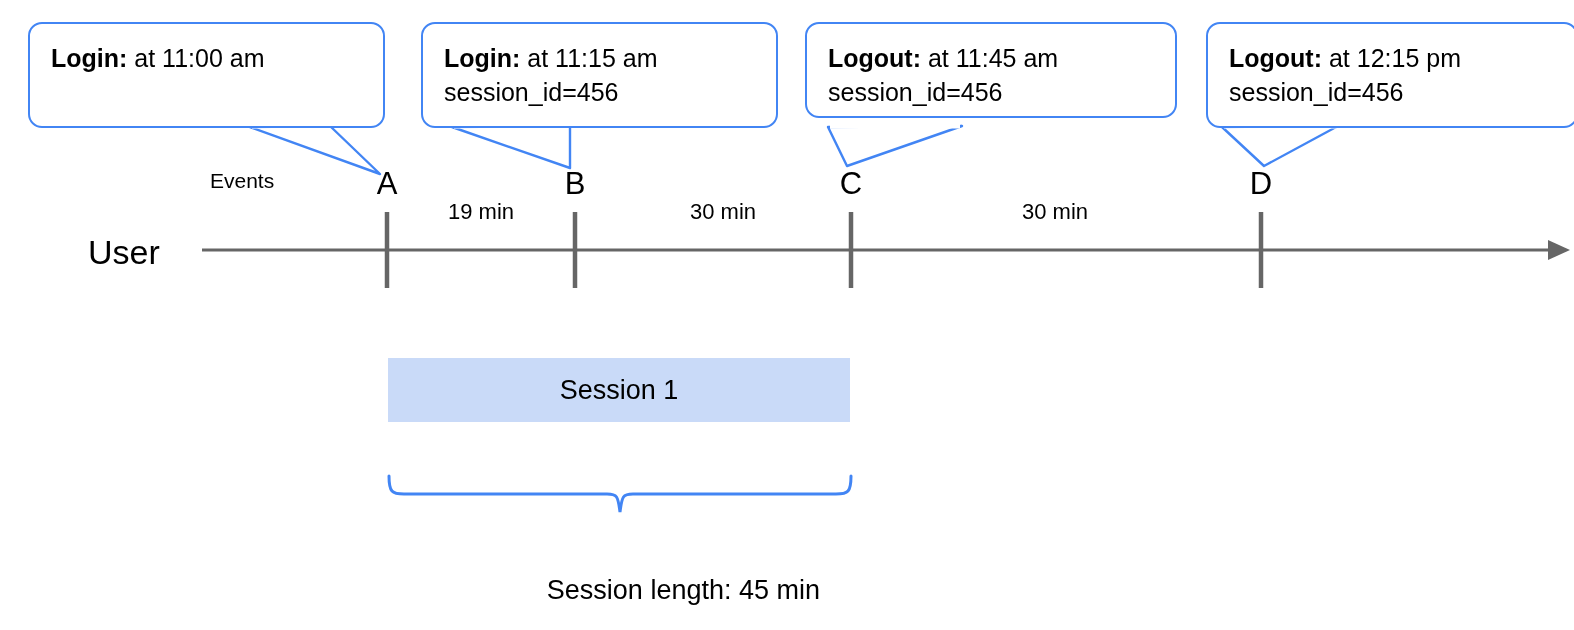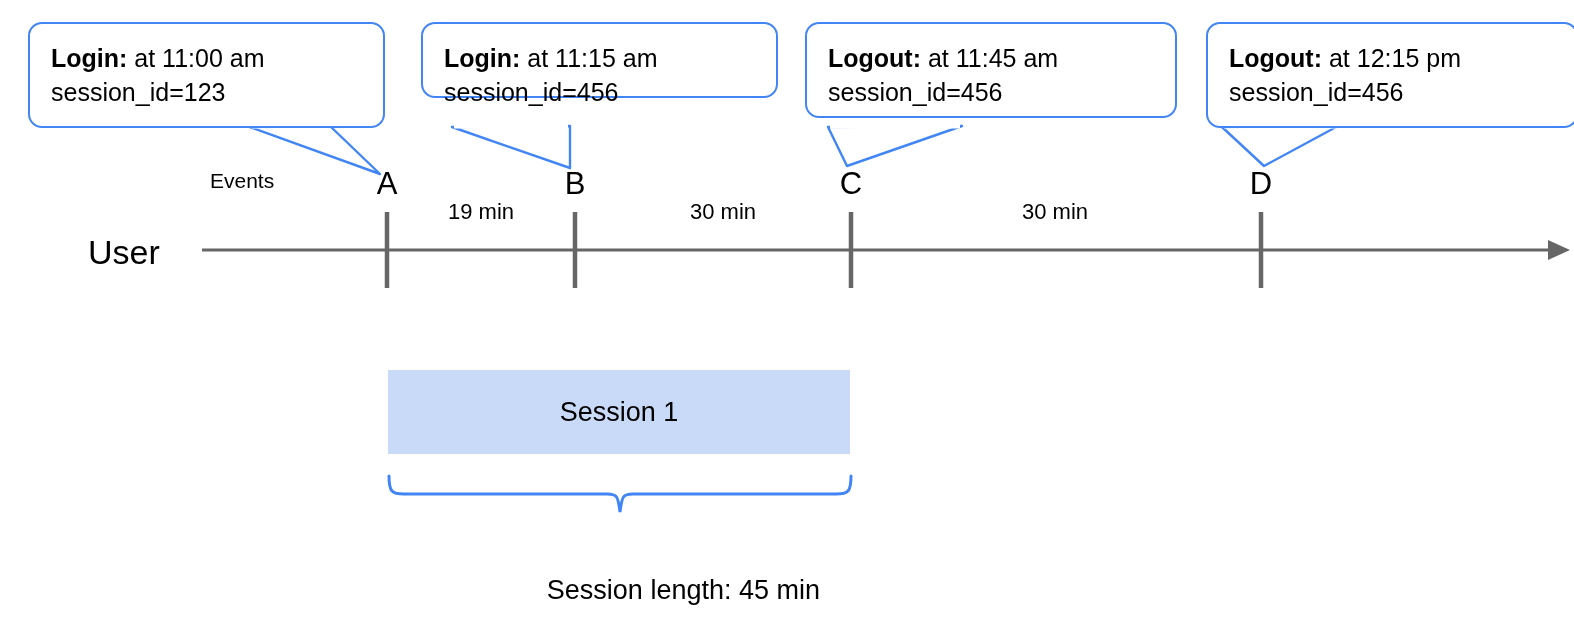--- a/index.html
+++ b/index.html
@@ -86,24 +86,24 @@
     color: #000000;
     text-align: right;
   }
 </style>
 </head>
 <body>
 
 <div id="canvas">
 
   <div class="bubble" style="left:28px; top:22px; width:357px; height:106px;padding-left:33px;">
-    <div class="bubble-text"><span><b>Login:</b><span> at 11:00 am</span></span><br><span>session_id=123</span></div>
+    <div class="bubble-text"><span><b>Login:</b><span> at 11:00 am</span></span><br></div>
   </div>
 
-  <div class="bubble" style="left:421px; top:22px; width:357px; height:76px;">
+  <div class="bubble" style="left:421px; top:22px; width:357px; height:106px;">
     <div class="bubble-text"><span><b>Login:</b><span> at 11:15 am</span></span><br><span>session_id=456</span></div>
   </div>
 
   <div class="bubble" style="left:805px; top:22px; width:372px; height:96px;">
     <div class="bubble-text"><span><b>Logout:</b><span> at 11:45 am</span></span><br><span>session_id=456</span></div>
   </div>
 
   <div class="bubble" style="left:1190px; top:22px; width:372px; height:106px;margin-left:16px;">
     <div class="bubble-text"><span><b>Logout:</b><span> at 12:15 pm</span></span><br><span>session_id=456</span></div>
   </div>
@@ -143,19 +143,19 @@
 
   <div class="txt event-letter" style="left:367px; top:164px; width:40px;">A</div>
   <div class="txt event-letter" style="left:555px; top:164px; width:40px;">B</div>
   <div class="txt event-letter" style="left:831px; top:164px; width:40px;">C</div>
   <div class="txt event-letter" style="left:1241px; top:164px; width:40px;">D</div>
 
   <div class="txt gap-label" style="left:421px; top:198px; width:120px;">19 min</div>
   <div class="txt gap-label" style="left:663px; top:198px; width:120px;">30 min</div>
   <div class="txt gap-label" style="left:995px; top:198px; width:120px;">30 min</div>
 
-  <div class="session-bar" style="left:388px; top:370px; width:462px; height:84px;">
+  <div class="session-bar" style="left:388px; top:358px; width:462px; height:64px;">
     <span>Session 1</span>
   </div>
 
   <div class="txt caption" style="left:420px; top:573px; width:400px;">Session length: 45 min</div>
 
 </div>
 
 </body></html>

